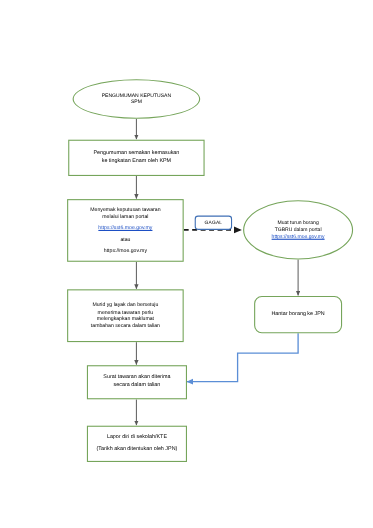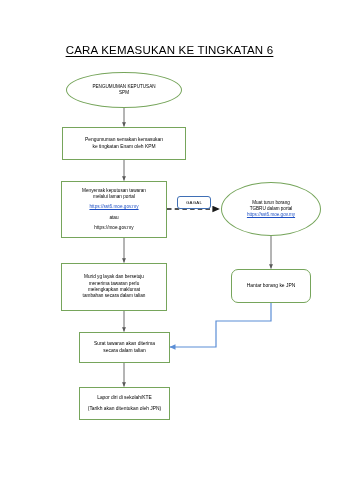--- a/index.html
+++ b/index.html
@@ -126,21 +126,20 @@
 
     <line x1="271" y1="236" x2="271" y2="268.5" stroke="#595959" stroke-width="0.9" marker-end="url(#arrow-gray)"></line>
 
     <line x1="124" y1="311" x2="124" y2="331.5" stroke="#595959" stroke-width="0.9" marker-end="url(#arrow-gray)"></line>
 
     <polyline points="271,303 271,321 216,321 216,347 170,347" fill="none" stroke="#5b8ed6" stroke-width="1.2" marker-end="url(#arrow-blue)"></polyline>
 
     <line x1="124" y1="363" x2="124" y2="386.5" stroke="#595959" stroke-width="0.9" marker-end="url(#arrow-gray)"></line>
   </svg>
 
-  <div class="doc-title">CARA KEMASUKAN KE TINGKATAN 6</div>
 
   <div class="node ellipse t-ellipse" style="left:66px; top:72px; width:116px; height:36px;">
     <span class="line">PENGUMUMAN KEPUTUSAN</span>
     <span class="line">SPM</span>
   </div>
 
   <div class="node rect t-box" style="left:62px; top:127px; width:124px; height:33px;">
     <span class="line">Pengumuman semakan kemasukan</span>
     <span class="line">ke tingkatan Enam oleh KPM</span>
   </div>

